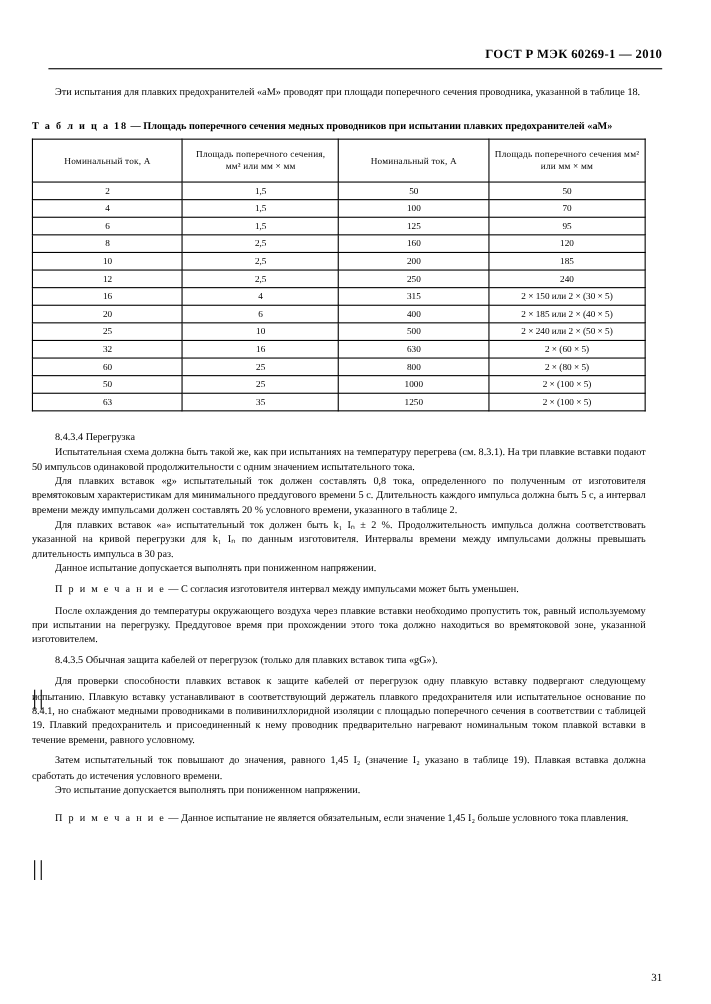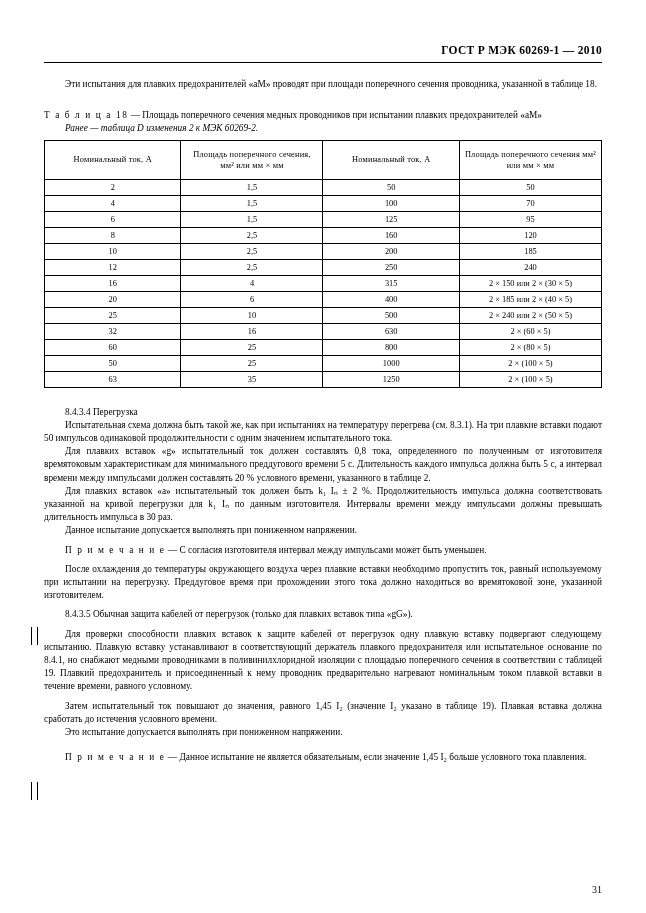--- a/index.html
+++ b/index.html
@@ -35,40 +35,41 @@
   .header-rule {
     position: absolute;
     top: 62px;
     left: 44px;
     right: 44px;
     border-bottom: 1.2px solid #000;
   }
   .content {
     position: absolute;
     top: 78px;
-    left: 44px;
+    left: 29px;
     width: 558px;
   }
   p {
     margin: 0 0 0 0;
     font-size: 9.3px;
     line-height: 13.2px;
     text-align: justify;
     text-indent: 21px;
   }
   .spacer-6 { height: 6px; }
   .spacer-12 { height: 12px; }
   .spacer-18 { height: 18px; }
 
   .table-caption {
     font-size: 9.3px;
     line-height: 13.2px;
     text-align: justify;
     text-indent: 0;
     margin: 0;
+    font-weight: bold;
   }
   .table-caption .sp {
     letter-spacing: 1.6px;
   }
   .table-subcaption {
     font-size: 9.3px;
     line-height: 13.2px;
     font-style: italic;
     text-indent: 21px;
     margin: 0;
@@ -139,21 +140,20 @@
   <div class="marker marker-2"></div>
 
   <div class="content">
 
     <p>Эти испытания для плавких предохранителей «aМ» проводят при площади поперечного сечения проводника, указанной в таблице 18.</p>
 
     <div class="spacer-18"></div>
 
     <p class="table-caption"><span class="sp">Т а б л и ц а   18</span><span> — Площадь поперечного сечения медных проводников при испытании плавких предохранителей «aМ»</span></p>
 
-    <p class="table-subcaption">Ранее — таблица D изменения 2 к МЭК 60269-2.</p>
 
     <table class="data">
       <colgroup>
           <col class="c1">
           <col class="c2">
           <col class="c3">
           <col class="c4">
         </colgroup>
       <thead>
         <tr>

